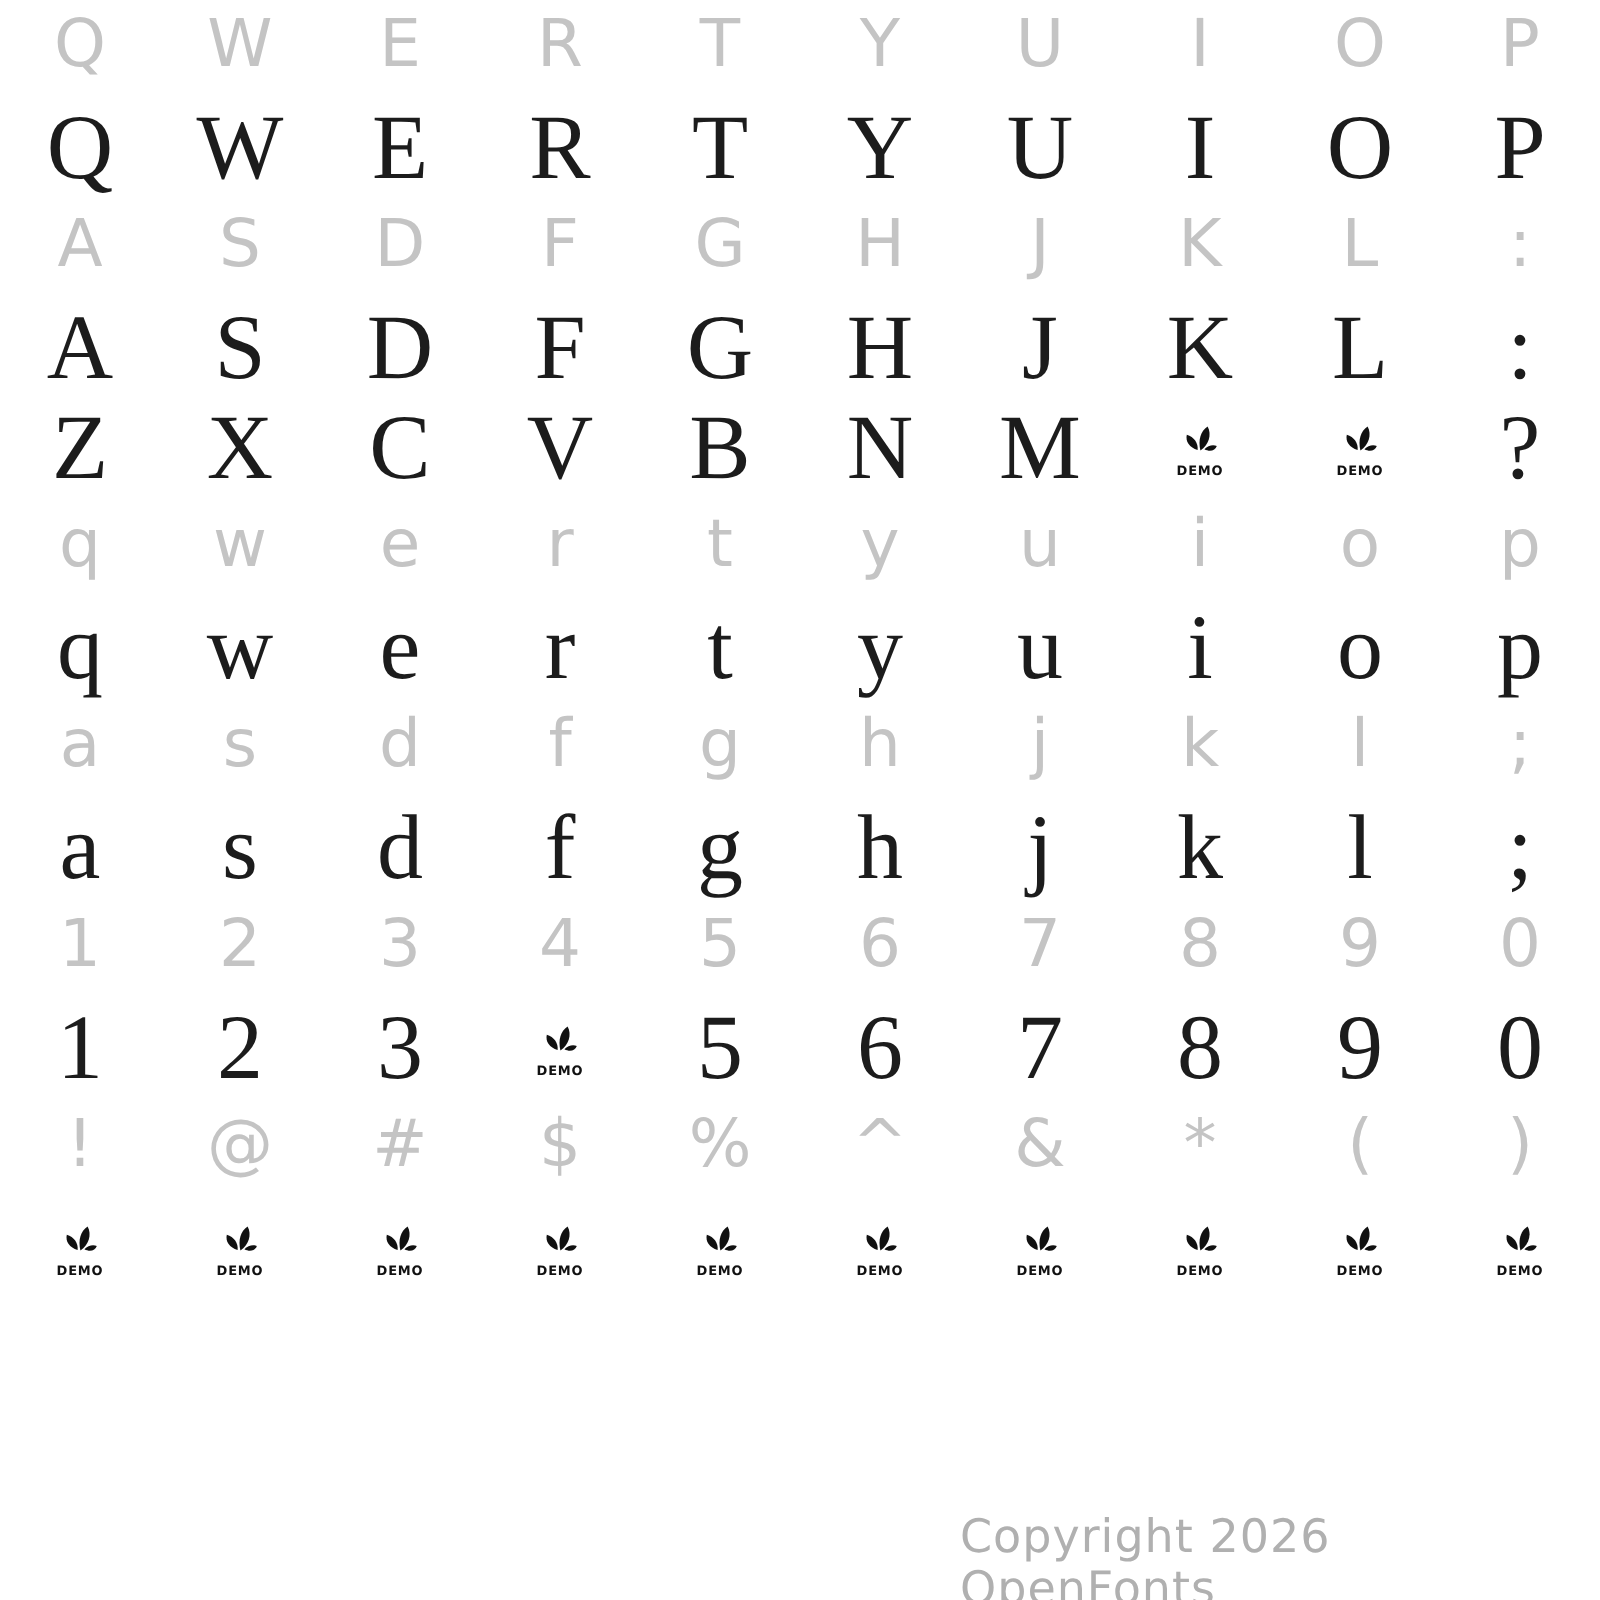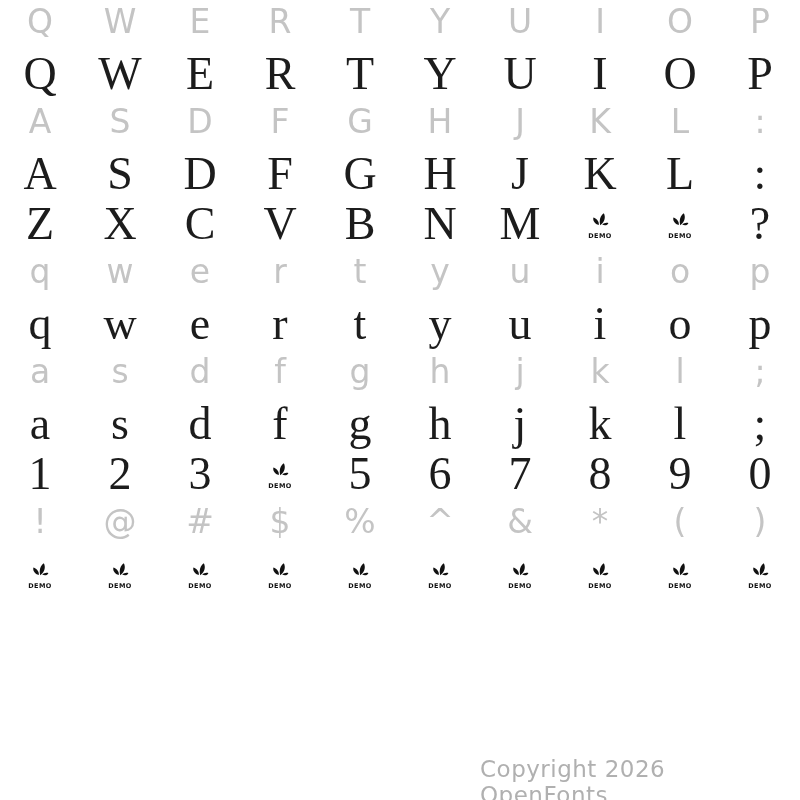--- a/index.html
+++ b/index.html
@@ -81,20 +81,21 @@
               <path d="M12.2 13.2 C11 8 12.2 3.6 15.8 1.2 C18 5.2 16.4 10.4 12.2 13.2 Z"></path>
               <path d="M14.2 12.6 C16 10.8 18.4 10.2 20.4 11 C19.6 13.4 16.8 14 14.2 12.6 Z"></path>
             </g>
             <text class="demo-label" x="12" y="25.5" text-anchor="middle" font-size="6.5" font-weight="bold" letter-spacing="0.4" font-family="DejaVu Sans, sans-serif" fill="#111111">DEMO</text>
           </svg></span>
 </span><span class="cell">?</span></div>
     <div class="row row-gray"><span class="cell">q</span><span class="cell">w</span><span class="cell">e</span><span class="cell">r</span><span class="cell">t</span><span class="cell">y</span><span class="cell">u</span><span class="cell">i</span><span class="cell">o</span><span class="cell">p</span></div>
     <div class="row row-black"><span class="cell">q</span><span class="cell">w</span><span class="cell">e</span><span class="cell">r</span><span class="cell">t</span><span class="cell">y</span><span class="cell">u</span><span class="cell">i</span><span class="cell">o</span><span class="cell">p</span></div>
     <div class="row row-gray"><span class="cell">a</span><span class="cell">s</span><span class="cell">d</span><span class="cell">f</span><span class="cell">g</span><span class="cell">h</span><span class="cell">j</span><span class="cell">k</span><span class="cell">l</span><span class="cell">;</span></div>
     <div class="row row-black"><span class="cell">a</span><span class="cell">s</span><span class="cell">d</span><span class="cell">f</span><span class="cell">g</span><span class="cell">h</span><span class="cell">j</span><span class="cell">k</span><span class="cell">l</span><span class="cell">;</span></div>
+    <div class="row row-gray"><span class="cell">1</span><span class="cell">2</span><span class="cell">3</span><span class="cell">4</span><span class="cell">5</span><span class="cell">6</span><span class="cell">7</span><span class="cell">8</span><span class="cell">9</span><span class="cell">0</span></div>
     <div class="row row-black"><span class="cell">1</span><span class="cell">2</span><span class="cell">3</span><span class="cell">
   <span class="demo-glyph"><svg width="24" height="27" viewBox="0 0 24 27" aria-hidden="true">
             <g fill="#111111">
               <path d="M10.8 13 C6.8 11.8 4.6 8.8 5.4 5.4 C9 6.4 11.2 9.6 10.8 13 Z"></path>
               <path d="M12.2 13.2 C11 8 12.2 3.6 15.8 1.2 C18 5.2 16.4 10.4 12.2 13.2 Z"></path>
               <path d="M14.2 12.6 C16 10.8 18.4 10.2 20.4 11 C19.6 13.4 16.8 14 14.2 12.6 Z"></path>
             </g>
             <text class="demo-label" x="12" y="25.5" text-anchor="middle" font-size="6.5" font-weight="bold" letter-spacing="0.4" font-family="DejaVu Sans, sans-serif" fill="#111111">DEMO</text>
           </svg></span>
 </span><span class="cell">5</span><span class="cell">6</span><span class="cell">7</span><span class="cell">8</span><span class="cell">9</span><span class="cell">0</span></div>

